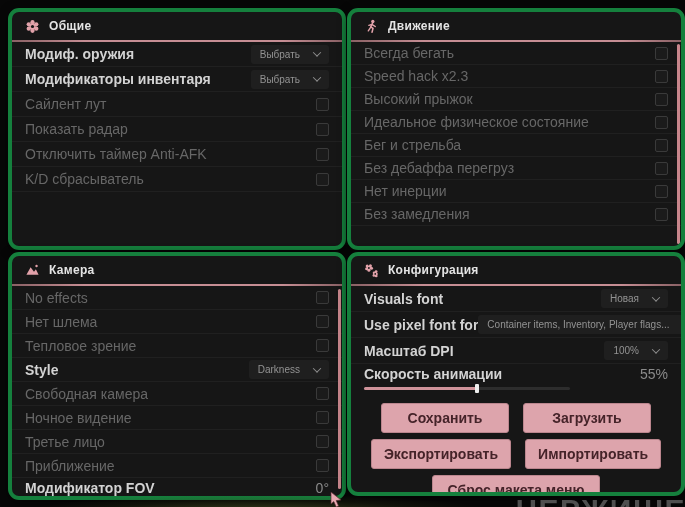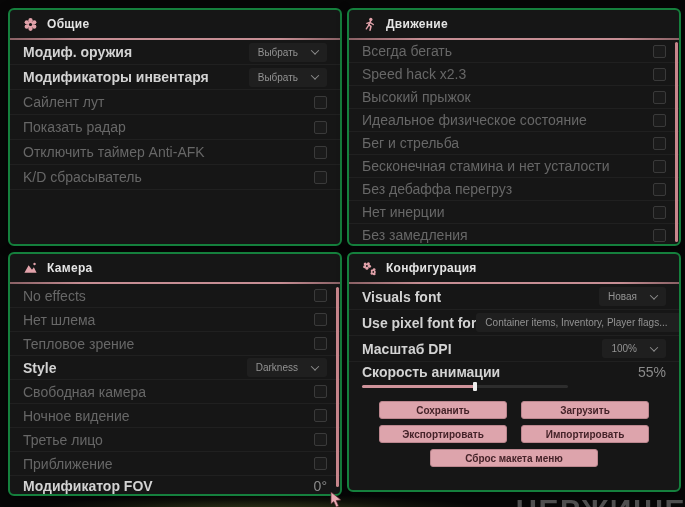--- a/index.html
+++ b/index.html
@@ -1,19 +1,19 @@
 <!DOCTYPE html>
 <html><head>
 <meta charset="utf-8">
 <style>
   html,body{margin:0;padding:0;background:#000;}
   .screen{position:relative;width:685px;height:507px;background:#070707;overflow:hidden;
           font-family:"Liberation Sans",sans-serif;}
 
-  .panel{position:absolute;background:#161616;border:2px solid #15803d;border-radius:6px;
+  .panel{position:absolute;background:#161616;border:4px solid #15803d;border-radius:11px;
          overflow:hidden;box-shadow:0 2px 10px rgba(0,0,0,.55);}
   #panel-0{left:8px;top:8px;width:330px;height:234px;}
   #panel-1{left:347px;top:8px;width:330px;height:234px;}
   #panel-2{left:8px;top:252px;width:330px;height:240px;}
   #panel-3{left:347px;top:252px;width:330px;height:236px;}
 
   .panel-header{height:28px;display:flex;align-items:center;gap:9px;padding:0 13px;}
   .panel-title{font-size:12px;font-weight:700;color:#e4e4e4;letter-spacing:.3px;}
   .header-line{height:2px;background:linear-gradient(90deg,#7c5револ,#c68e94);} 
   .header-line{height:2px;background:linear-gradient(90deg,#8a6165,#c68e94 22%,#c68e94 82%,#8a6165);}
@@ -41,22 +41,22 @@
   .track{position:relative;width:206px;height:3px;background:#2d2d2d;border-radius:2px;}
   .fill{position:absolute;left:0;top:0;height:100%;background:#cf939a;border-radius:2px;}
   .handle{position:absolute;top:-3px;width:4px;height:9px;background:#ededed;border-radius:1px;}
 
   .scrollbar{position:absolute;width:3px;background:#c8868c;border-radius:2px;}
   #panel-1 .scrollbar{right:1px;top:32px;height:200px;}
   #panel-2 .scrollbar{right:1px;top:33px;height:200px;}
 
   .buttons{margin-top:9px;display:flex;flex-direction:column;gap:6px;}
   .btn-row{display:flex;justify-content:center;gap:14px;}
-  .btn{min-width:128px;height:18px;box-sizing:border-box;background:#dda4ac;border:1px solid #bb868e;
-       border-radius:3px;color:#452329;font-size:10px;font-weight:700;
+  .btn{min-width:128px;height:30px;box-sizing:border-box;background:#dda4ac;border:1px solid #bb868e;
+       border-radius:3px;color:#452329;font-size:14px;font-weight:700;
        display:flex;align-items:center;justify-content:center;padding:0 12px;cursor:default;}
   .btn.wide{min-width:168px;}
 
   .ground-glow{position:absolute;left:40px;top:496px;width:440px;height:20px;
        background:radial-gradient(ellipse at 50% 90%,rgba(108,122,52,.55),rgba(45,55,22,.25) 55%,transparent 78%);}
   .watermark{position:absolute;left:516px;top:493px;font-size:30px;font-weight:700;color:#4f4f4f;
        letter-spacing:1.5px;white-space:nowrap;}
   .cursor{position:absolute;left:330px;top:492px;}
 
   .hicon{width:15px;height:15px;flex:0 0 auto;}
@@ -139,24 +139,20 @@
         <div class="row">
           <span class="row-label">Высокий прыжок</span>
           <span class="cbx"></span>
         </div>
         <div class="row">
           <span class="row-label">Идеальное физическое состояние</span>
           <span class="cbx"></span>
         </div>
         <div class="row">
           <span class="row-label">Бег и стрельба</span>
-          <span class="cbx"></span>
-        </div>
-        <div class="row">
-          <span class="row-label">Бесконечная стамина и нет усталости</span>
           <span class="cbx"></span>
         </div>
         <div class="row">
           <span class="row-label">Без дебаффа перегруз</span>
           <span class="cbx"></span>
         </div>
         <div class="row">
           <span class="row-label">Нет инерции</span>
           <span class="cbx"></span>
         </div>

